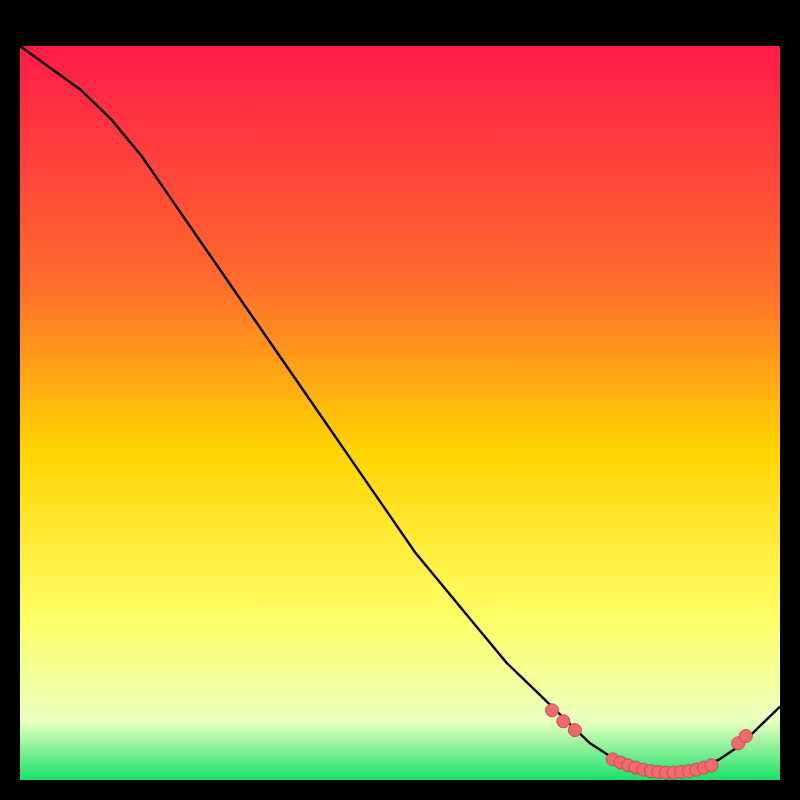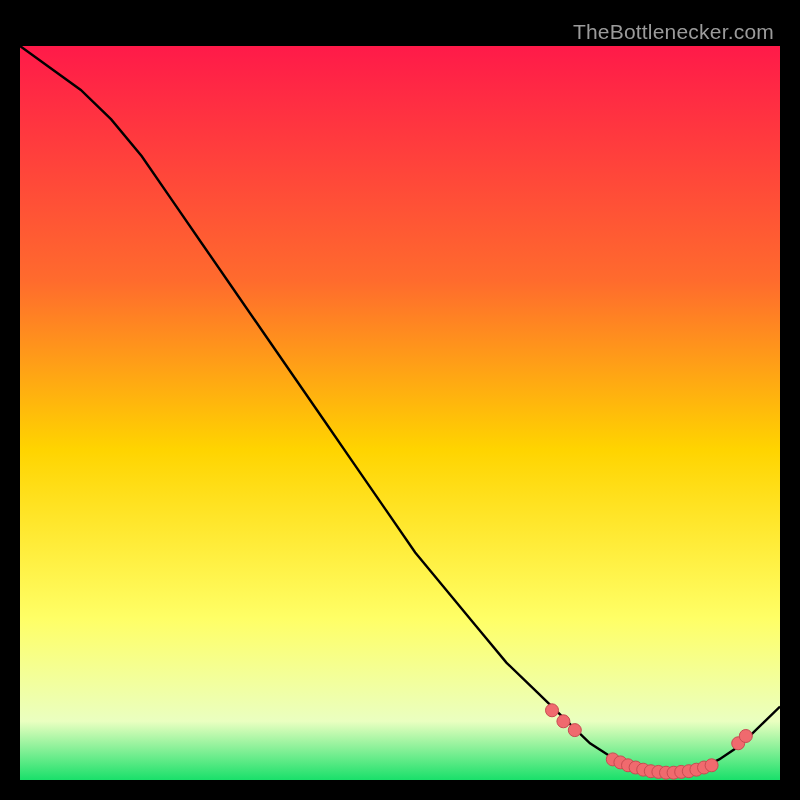--- a/index.html
+++ b/index.html
@@ -34,21 +34,20 @@
     top: 26px;
     width: 760px;
     height: 734px;
   }
   svg { display: block; }
 </style>
 </head>
 <body>
 
 <div class="frame">
-  <div class="watermark">TheBottlenecker.com</div>
 
   <div class="plot">
     <svg id="chart-svg" width="760" height="734" viewBox="0 0 760 734">
       <defs>
         <linearGradient id="bg-grad" x1="0" y1="0" x2="0" y2="1">
           <stop id="g0" offset="0%" stop-color="#ff1a49"></stop>
           <stop id="g1" offset="32%" stop-color="#ff6b2d"></stop>
           <stop id="g2" offset="55%" stop-color="#ffd400"></stop>
           <stop id="g3" offset="78%" stop-color="#ffff66"></stop>
           <stop id="g4" offset="92%" stop-color="#eaffc0"></stop>

